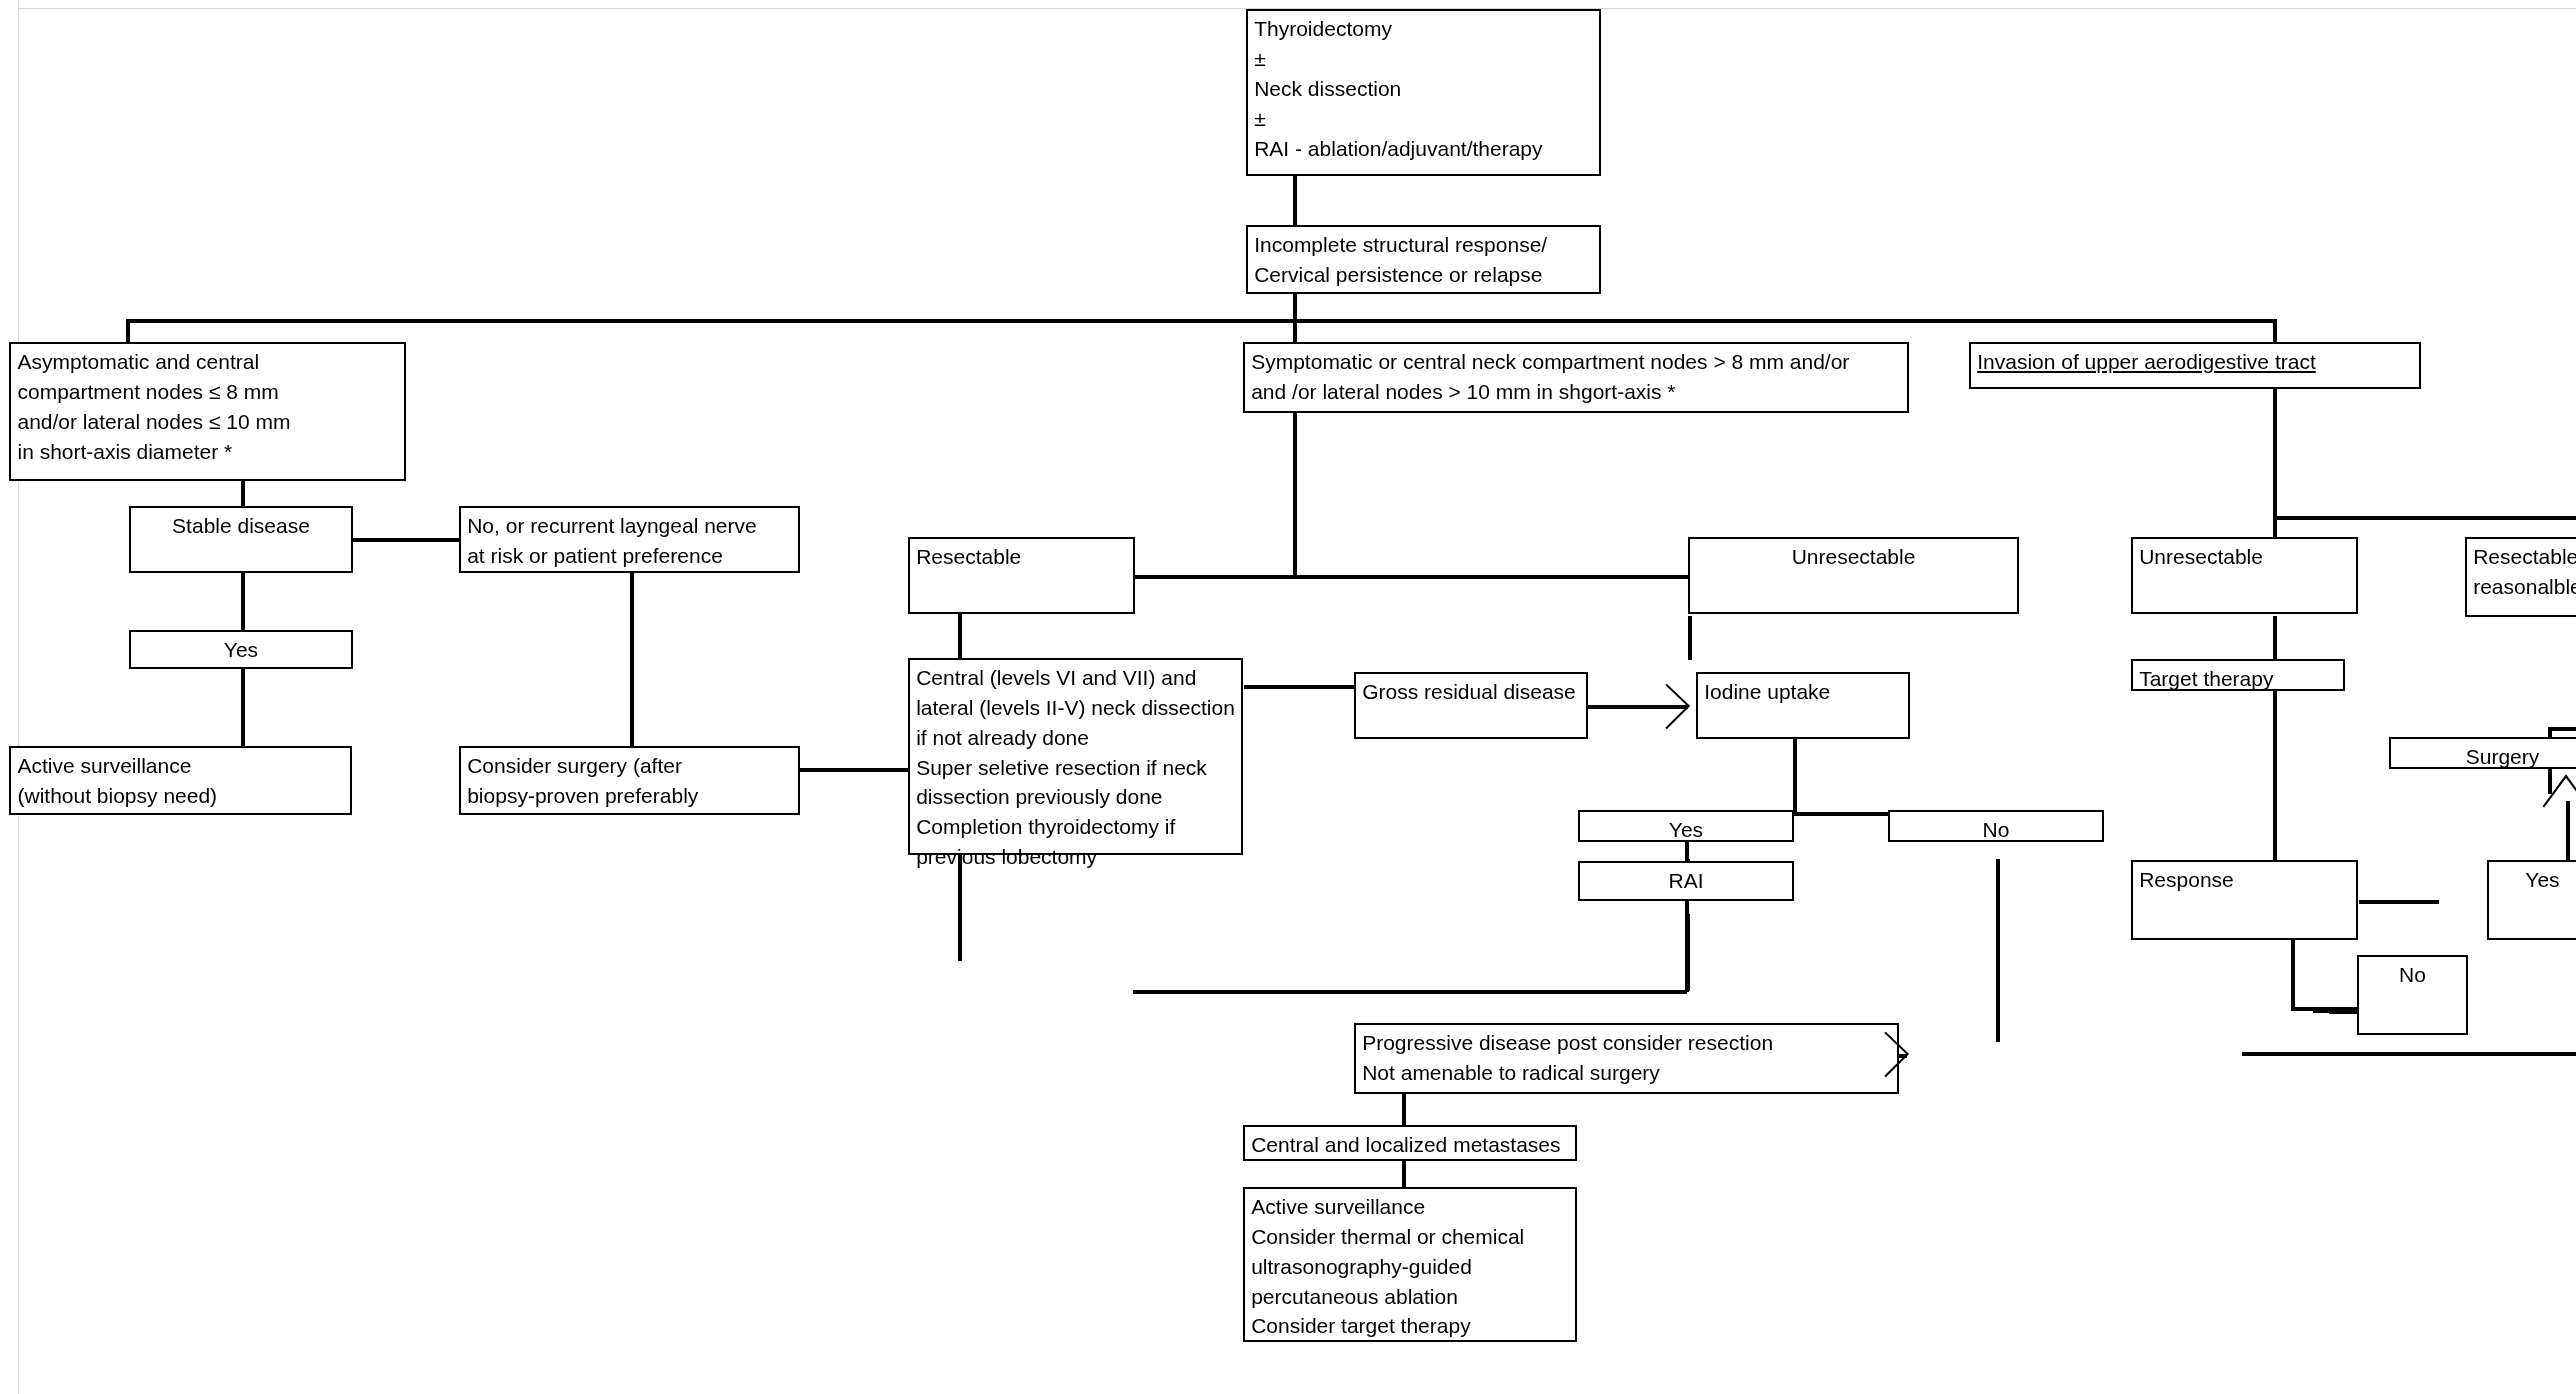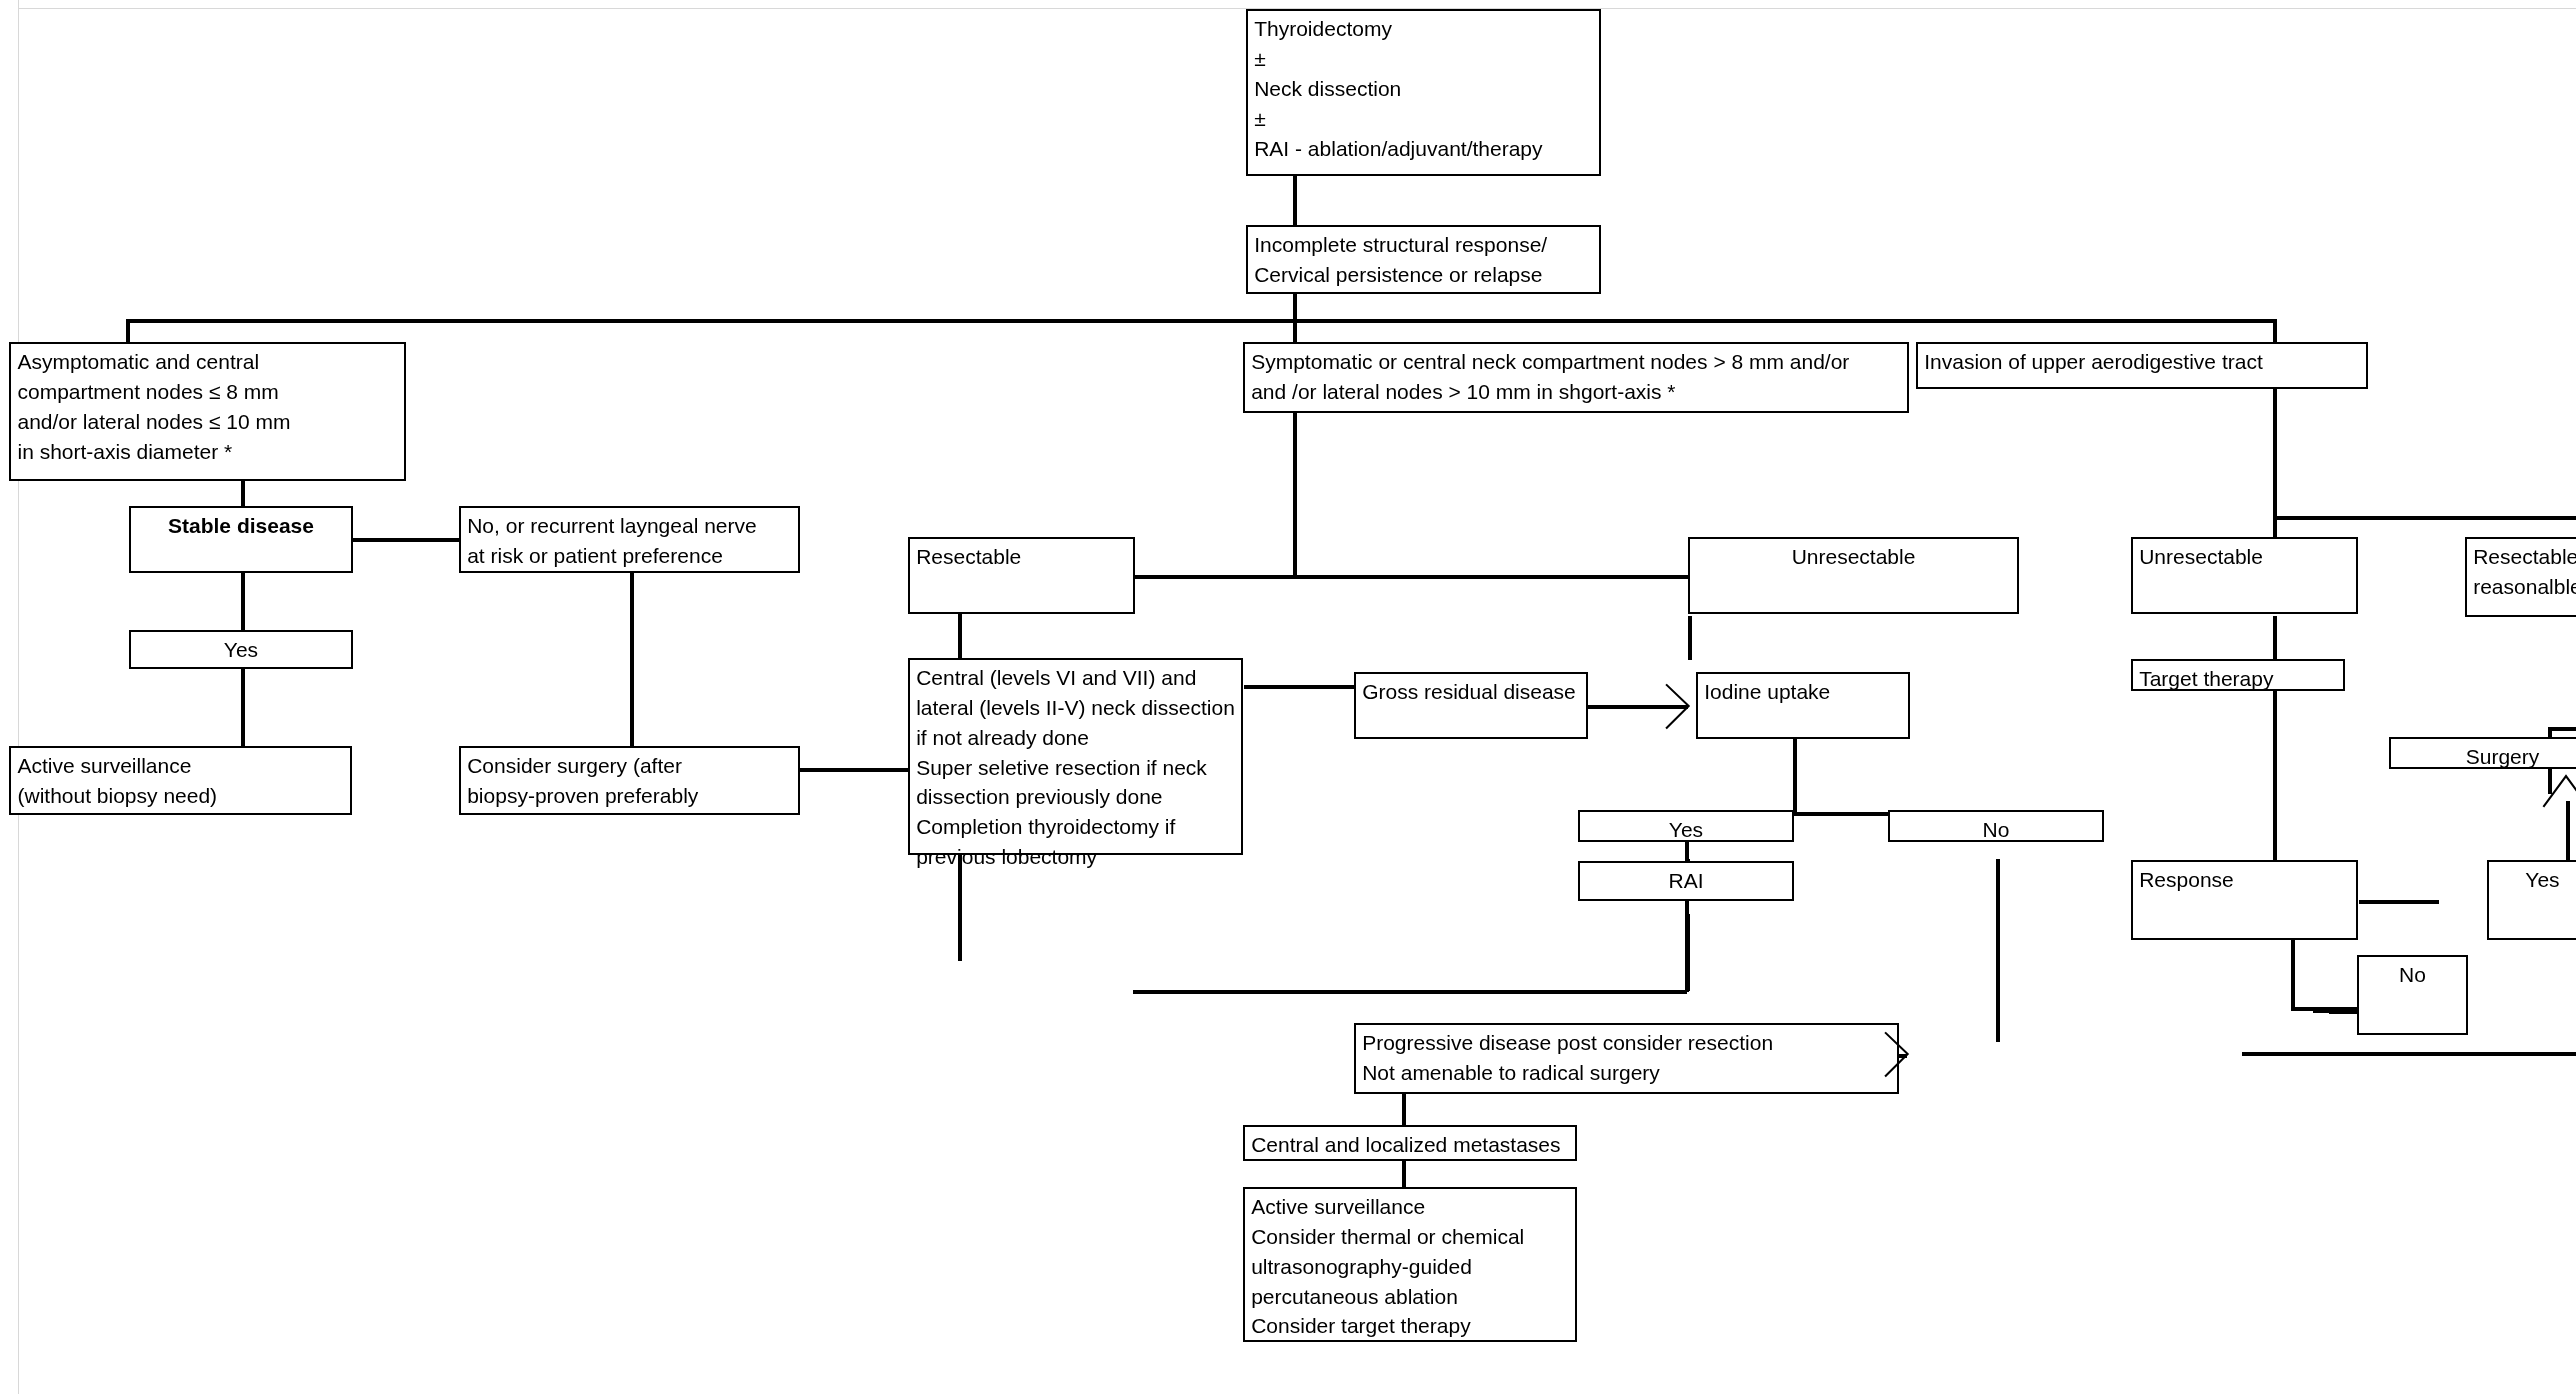--- a/index.html
+++ b/index.html
@@ -148,23 +148,23 @@
 Cervical persistence or relapse</div>
 
   <div class="node" style="left:9.3px;top:342px;width:397px;height:139px;">Asymptomatic and central
 compartment nodes ≤ 8 mm
 and/or lateral nodes ≤ 10 mm
 in short-axis diameter     *</div>
 
   <div class="node" style="left:1243px;top:342px;width:666px;height:71px;">Symptomatic or central neck compartment nodes &gt; 8 mm and/or
 and /or lateral nodes &gt; 10 mm in shgort-axis        *</div>
 
-  <div class="node" style="left:1916px;top:342px;width:452px;height:47px;">Invasion of upper aerodigestive tract</div>
-
-  <div class="node center" style="left:129px;top:506px;width:224px;height:67px;font-weight:bold;">Stable disease</div>
+  <div class="node" style="left:1969px;top:342px;width:452px;height:47px;text-decoration:underline;">Invasion of upper aerodigestive tract</div>
+
+  <div class="node center" style="left:129px;top:506px;width:224px;height:67px;">Stable disease</div>
 
   <div class="node" style="left:459px;top:506px;width:341px;height:67px;">No, or recurrent  layngeal nerve
 at risk or patient preference</div>
 
   <div class="node center" style="left:129px;top:630px;width:224px;height:39px;">Yes</div>
 
   <div class="node" style="left:9.3px;top:746px;width:343px;height:69px;">Active surveillance
 (without biopsy need)</div>
 
   <div class="node" style="left:459px;top:746px;width:341px;height:69px;">Consider surgery (after

